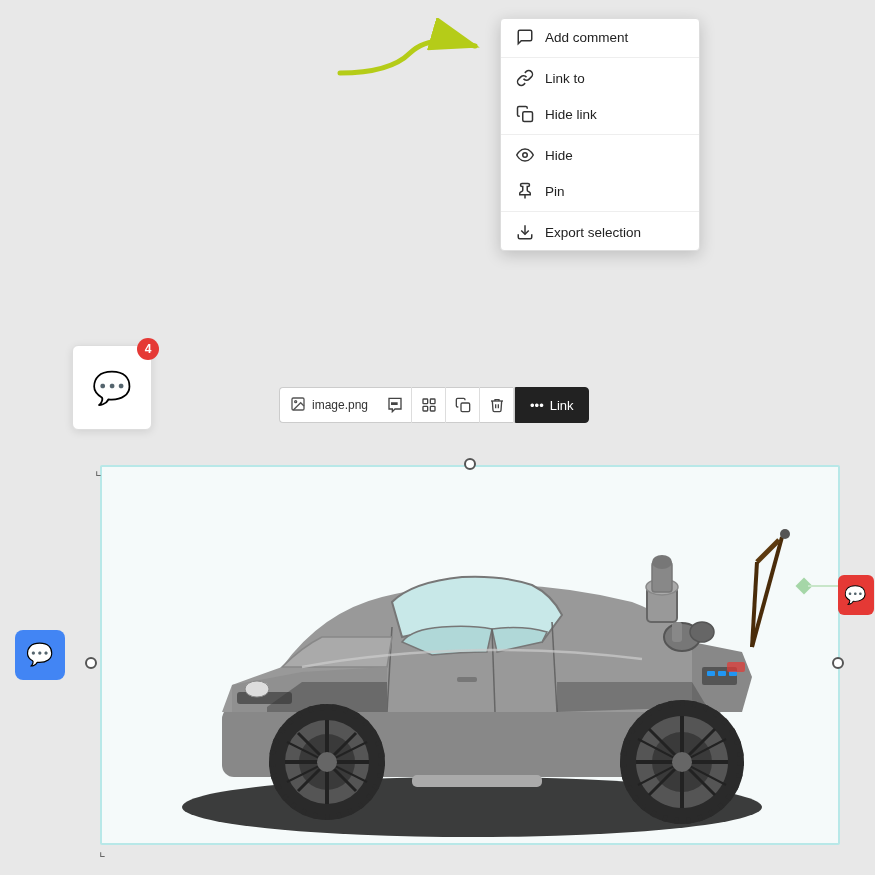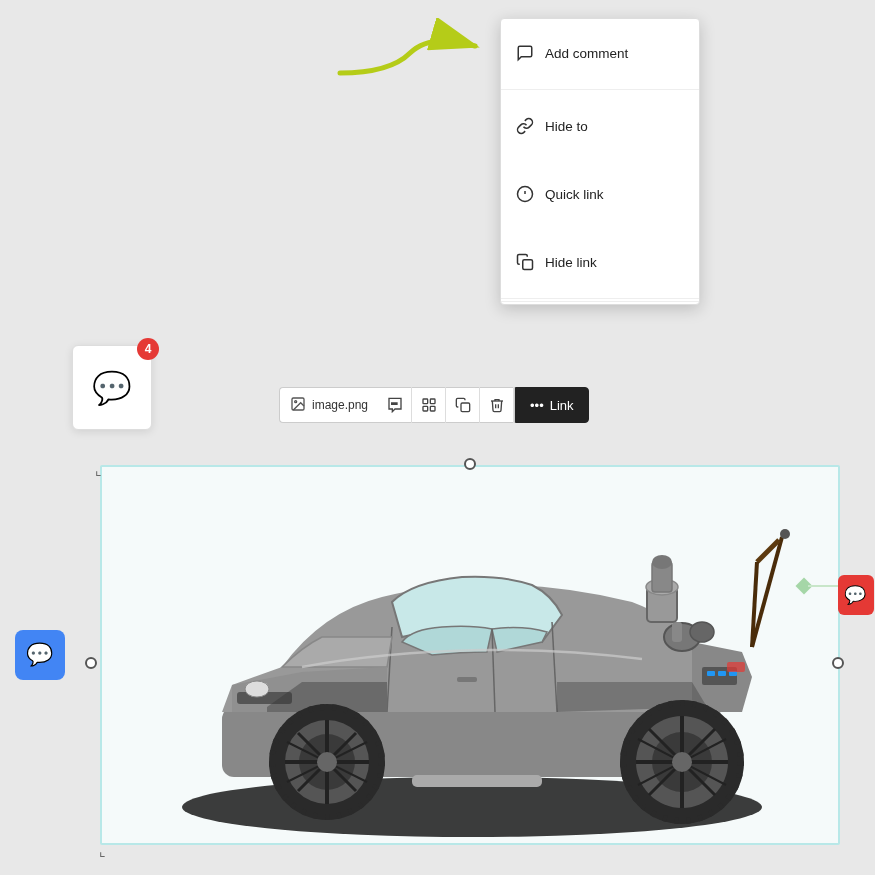--- a/index.html
+++ b/index.html
@@ -41,21 +41,21 @@
       background: #fff;
       border: 1px solid #ddd;
       border-radius: 4px;
       box-shadow: 0 4px 16px rgba(0,0,0,0.18);
       width: 200px;
       z-index: 100;
     }
     .context-menu-item {
       display: flex;
       align-items: center;
-      padding: 24px 14px;
+      padding: 8px 14px;
       cursor: pointer;
       font-size: 13.5px;
       color: #222;
       gap: 10px;
       user-select: none;
     }
     .context-menu-item .menu-icon {
       width: 20px;
       height: 20px;
       display: flex;
@@ -307,51 +307,69 @@
 
     <div class="context-menu-separator"></div>
 
     <div class="context-menu-item">
       <span class="menu-icon">
         <svg width="18" height="18" viewBox="0 0 24 24" fill="none" stroke="#333" stroke-width="2">
           <path d="M10 13a5 5 0 0 0 7.54.54l3-3a5 5 0 0 0-7.07-7.07l-1.72 1.71"></path>
           <path d="M14 11a5 5 0 0 0-7.54-.54l-3 3a5 5 0 0 0 7.07 7.07l1.71-1.71"></path>
         </svg>
       </span>
-      <span>Hide to</span>
-    </div>
-
-    <div class="context-menu-item">
-      <span class="menu-icon">
-        <svg width="18" height="18" viewBox="0 0 24 24" fill="none" stroke="#333" stroke-width="2">
-          <circle cx="12" cy="12" r="10"></circle>
-          <line x1="12" y1="8" x2="12" y2="12"></line>
-          <line x1="12" y1="16" x2="12.01" y2="16"></line>
-        </svg>
-      </span>
-      <span>Quick link</span>
-    </div>
+      <span>Link to</span>
+    </div>
+
 
     <div class="context-menu-item">
       <span class="menu-icon">
         <svg width="18" height="18" viewBox="0 0 24 24" fill="none" stroke="#333" stroke-width="2">
           <rect x="9" y="9" width="13" height="13" rx="2"></rect>
           <path d="M5 15H4a2 2 0 0 1-2-2V4a2 2 0 0 1 2-2h9a2 2 0 0 1 2 2v1"></path>
         </svg>
       </span>
       <span>Hide link</span>
     </div>
 
     <div class="context-menu-separator"></div>
 
 
-
+    <div class="context-menu-item">
+      <span class="menu-icon">
+        <svg width="18" height="18" viewBox="0 0 24 24" fill="none" stroke="#333" stroke-width="2">
+          <path d="M1 12s4-8 11-8 11 8 11 8-4 8-11 8-11-8-11-8z"></path>
+          <circle cx="12" cy="12" r="3"></circle>
+        </svg>
+      </span>
+      <span>Hide</span>
+    </div>
+
+    <div class="context-menu-item">
+      <span class="menu-icon">
+        <svg width="18" height="18" viewBox="0 0 24 24" fill="none" stroke="#333" stroke-width="2">
+          <line x1="12" y1="17" x2="12" y2="22"></line>
+          <path d="M5 17h14v-1.76a2 2 0 0 0-1.11-1.79l-1.78-.9A2 2 0 0 1 15 10.76V6h1a2 2 0 0 0 0-4H8a2 2 0 0 0 0 4h1v4.76a2 2 0 0 1-1.11 1.79l-1.78.9A2 2 0 0 0 5 15.24Z"></path>
+        </svg>
+      </span>
+      <span>Pin</span>
+    </div>
 
     <div class="context-menu-separator"></div>
 
+    <div class="context-menu-item">
+      <span class="menu-icon">
+        <svg width="18" height="18" viewBox="0 0 24 24" fill="none" stroke="#333" stroke-width="2">
+          <path d="M21 15v4a2 2 0 0 1-2 2H5a2 2 0 0 1-2-2v-4"></path>
+          <polyline points="7 10 12 15 17 10"></polyline>
+          <line x1="12" y1="15" x2="12" y2="3"></line>
+        </svg>
+      </span>
+      <span>Export selection</span>
+    </div>
 
   </div>
 
   <div class="toolbar">
     <div class="toolbar-left">
       <span>
         <svg width="16" height="16" viewBox="0 0 24 24" fill="none" stroke="#555" stroke-width="2">
           <rect x="3" y="3" width="18" height="18" rx="2"></rect>
           <circle cx="8.5" cy="8.5" r="1.5"></circle>
           <polyline points="21 15 16 10 5 21"></polyline>

